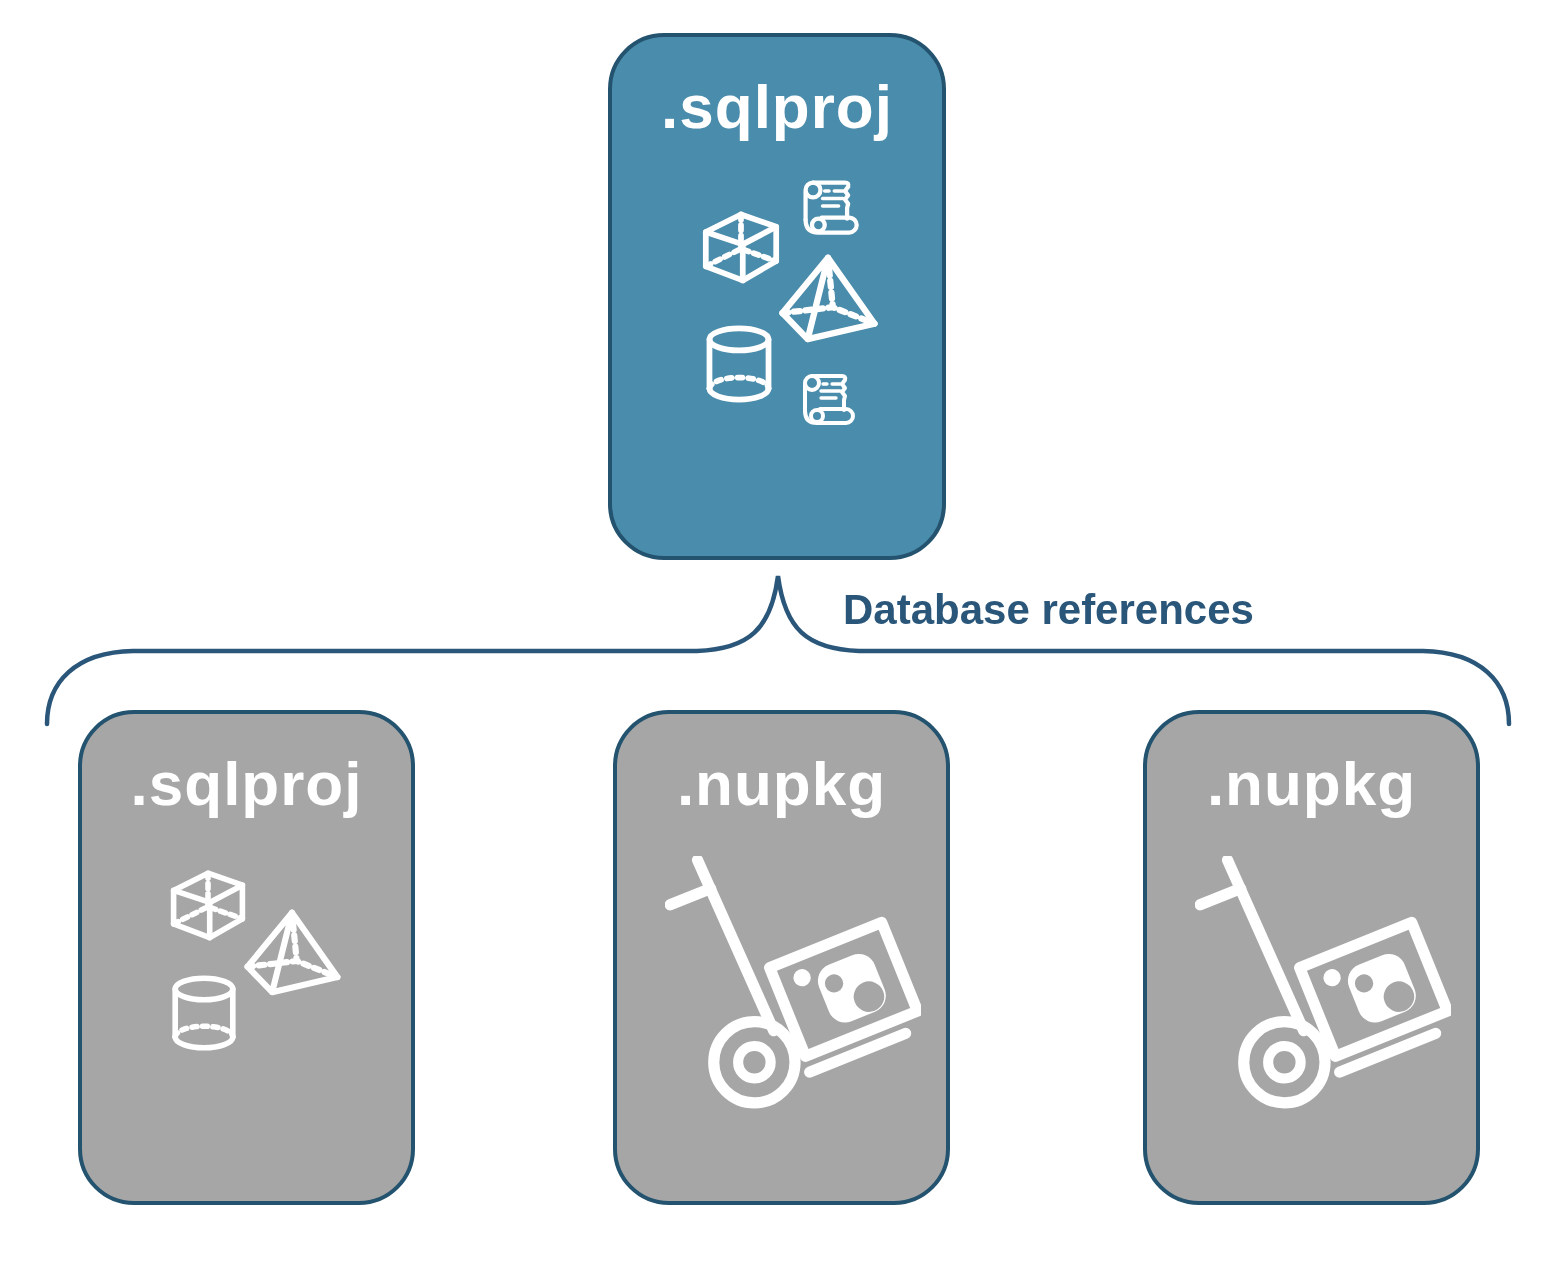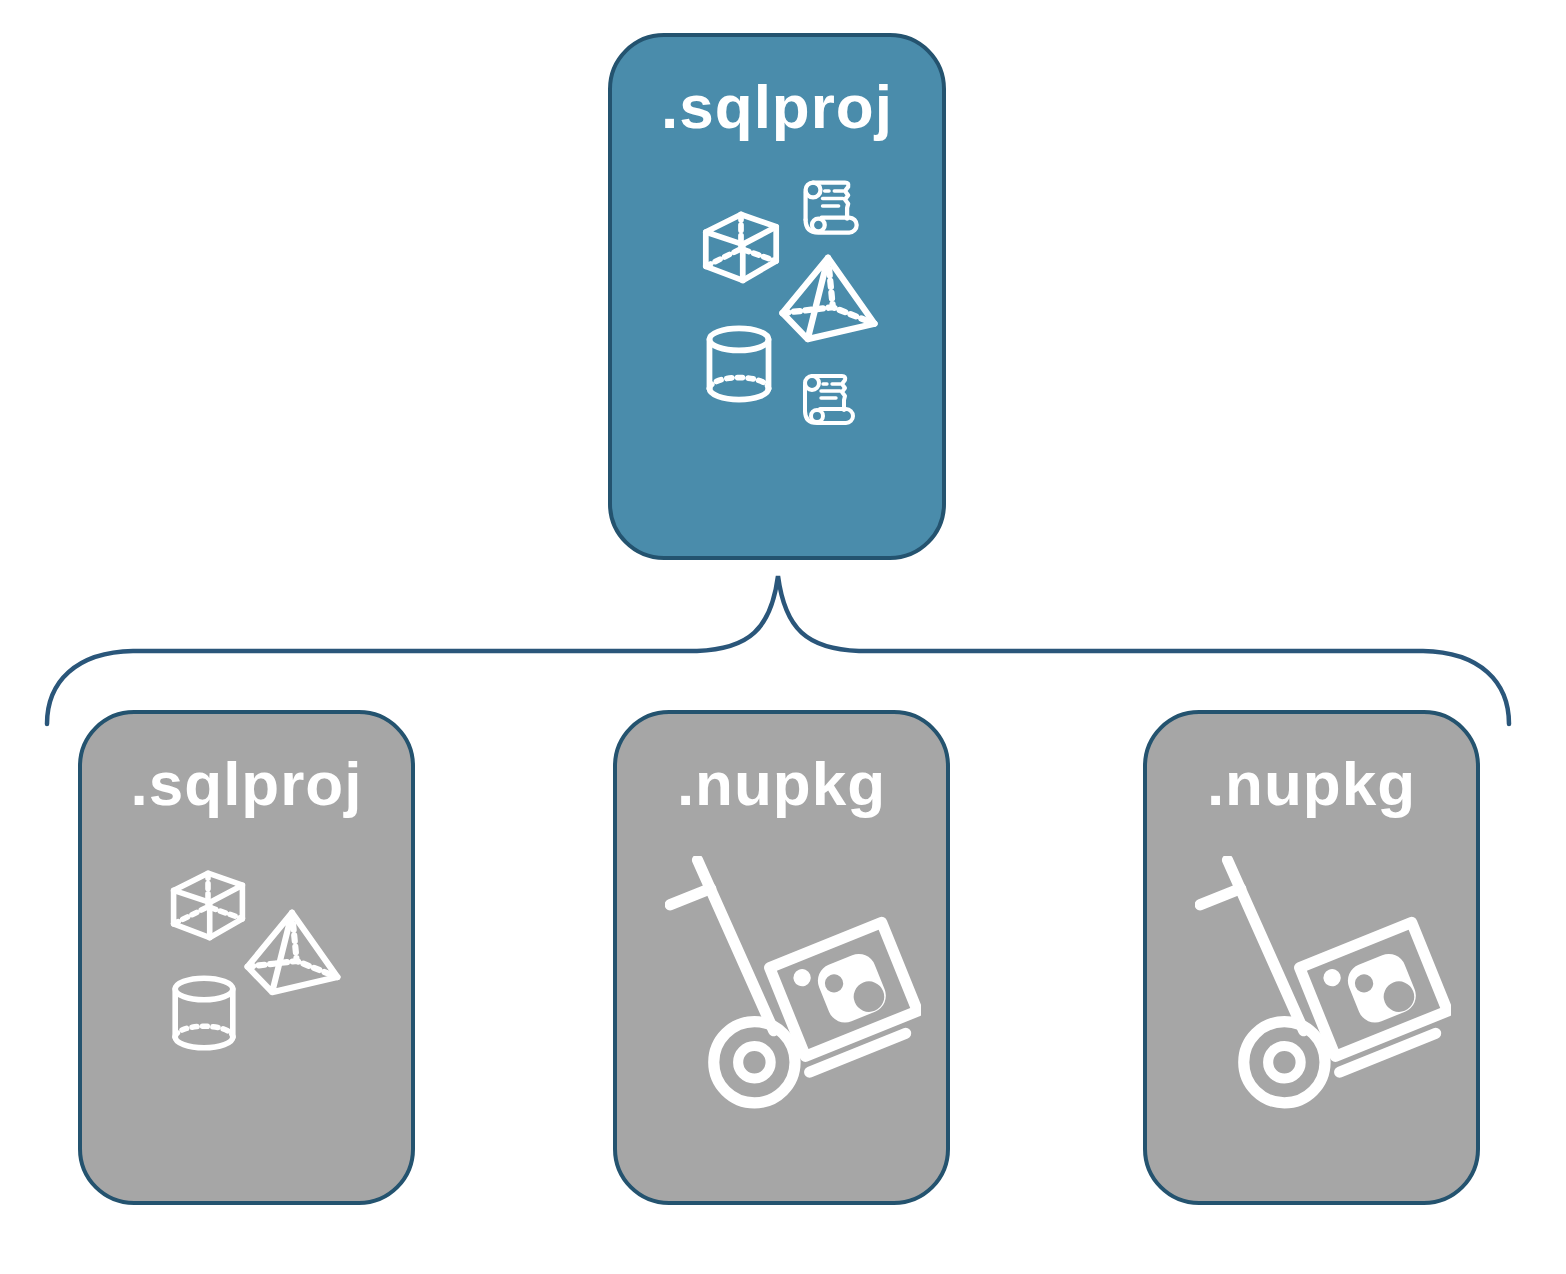--- a/index.html
+++ b/index.html
@@ -116,20 +116,21 @@
       </svg>
     <svg class="icon p-scroll-2" viewBox="0 0 62 60">
         <use href="#def-scroll"></use>
       </svg>
   </div>
 
   <svg class="brace" width="1566" height="1274" viewBox="0 0 1566 1274">
     <path d="M47 724 C47 682 76 652 133 651 L697 651 C749 649 771 629 778 576
              C785 629 807 649 859 651 L1423 651 C1480 652 1509 682 1509 724" fill="none" stroke="#2a567a" stroke-width="4.5" stroke-linecap="round"></path>
   </svg>
+  <div class="brace-label">Database references</div>
 
   <div class="node node-child node-child-1">
     <div class="node-title">.sqlproj</div>
     <svg class="icon c-cube" viewBox="0 0 100 100">
         <use href="#def-cube"></use>
       </svg>
     <svg class="icon c-pyramid" viewBox="0 0 110 95">
         <use href="#def-pyramid"></use>
       </svg>
     <svg class="icon c-cylinder" viewBox="0 0 90 100">

